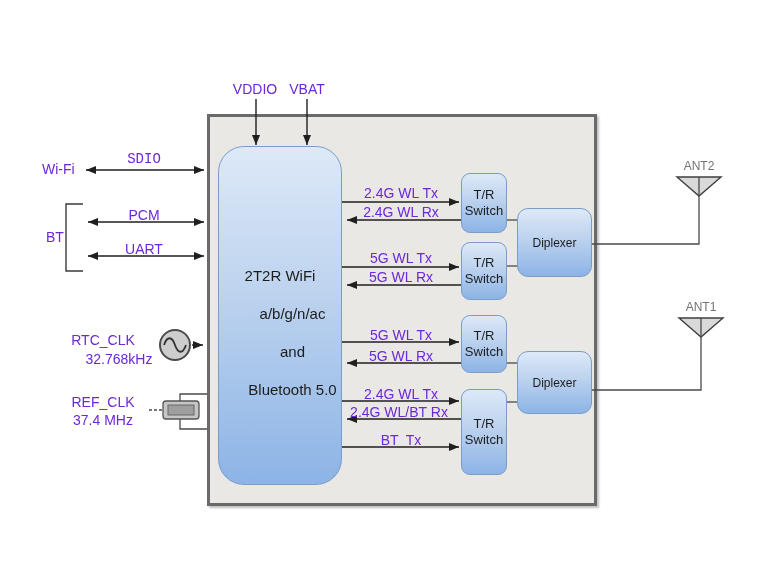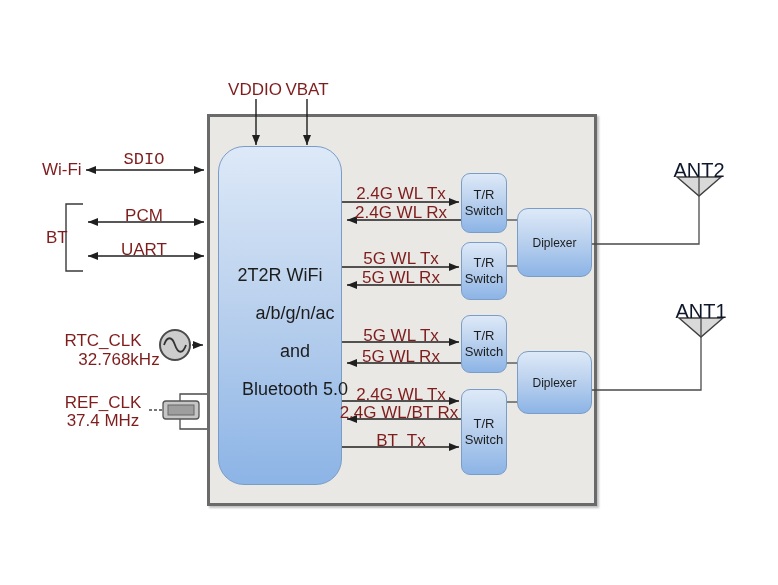--- a/index.html
+++ b/index.html
@@ -20,27 +20,27 @@
     box-shadow:2px 2px 2px rgba(0,0,0,0.25);
   }
   .blue{
     box-sizing:border-box;
     background:linear-gradient(180deg,#dde9f8 0%,#bcd2ee 45%,#8cb4e6 100%);
     border:1.5px solid #7a9dc8;
     display:flex;flex-direction:column;align-items:center;justify-content:center;
     text-align:center;
   }
   .chip{border-radius:26px;}
-  .chip .txt{font-size:18px;line-height:19px;color:#1c1c1c;transform:translateY(12px);white-space:pre;margin-top:9px;}
+  .chip .txt{font-size:15px;line-height:19px;color:#1c1c1c;transform:translateY(12px);white-space:pre;margin-top:9px;}
   .trsw{border-radius:9px;font-size:13px;line-height:16px;color:#1c1c1c;}
   .dip{border-radius:11px;font-size:12px;color:#1c1c1c;}
-  .lbl{font-size:17px;color:#7f1d1d;white-space:pre;line-height:13px;}
+  .lbl{font-size:14px;color:#6d28d9;white-space:pre;line-height:13px;}
   .ctr{text-align:center;}
   .rgt{text-align:center;}
-  .ant{font-size:20px;color:#0f172a;}
+  .ant{font-size:12px;color:#737373;}
   svg{position:absolute;left:0;top:0;pointer-events:none;}
 </style>
 </head>
 <body>
 
 <div class="stage">
 
   <div class="abs module" style="left:207px;top:114px;width:390px;height:392px;"></div>
 
   <svg width="778" height="585" viewBox="0 0 778 585">

